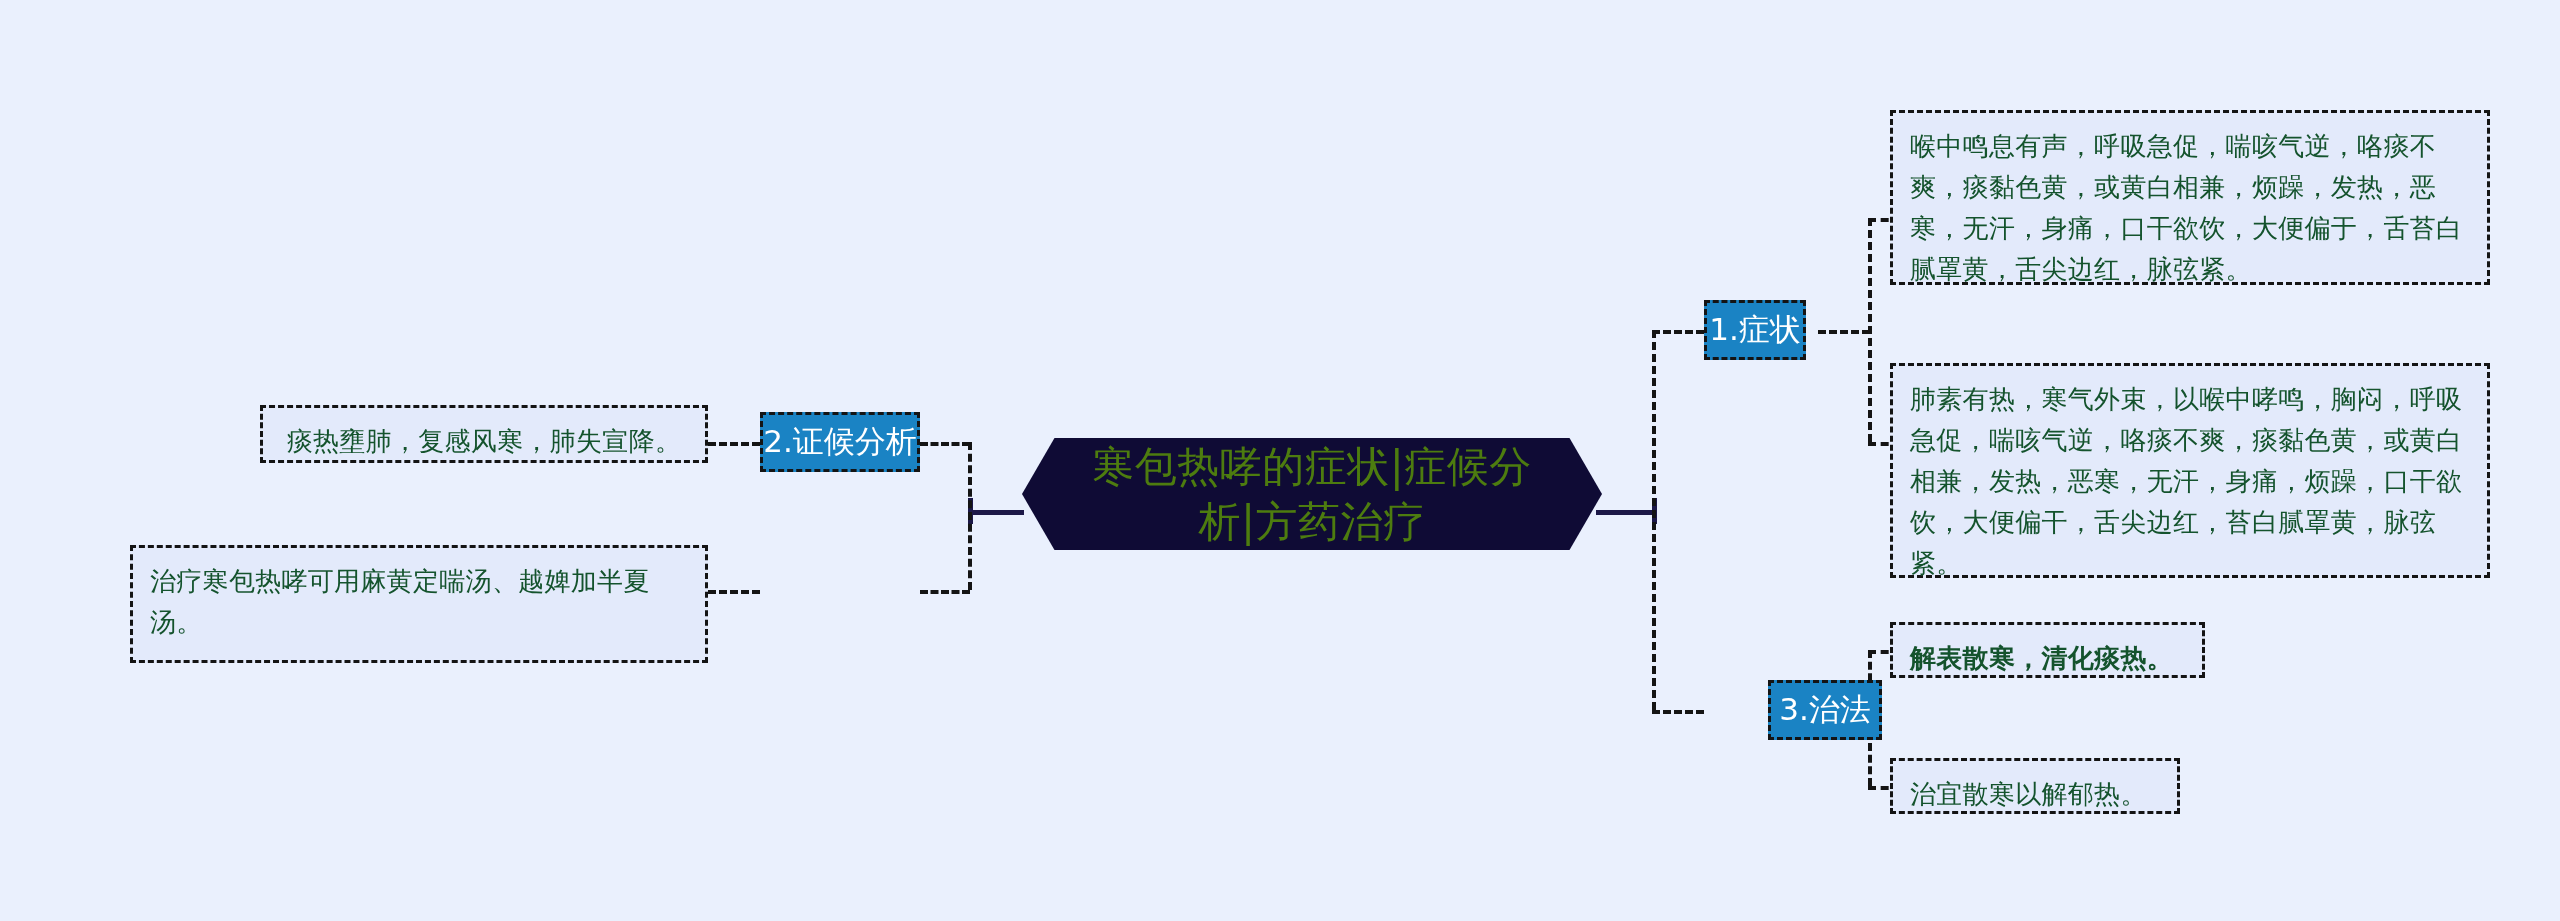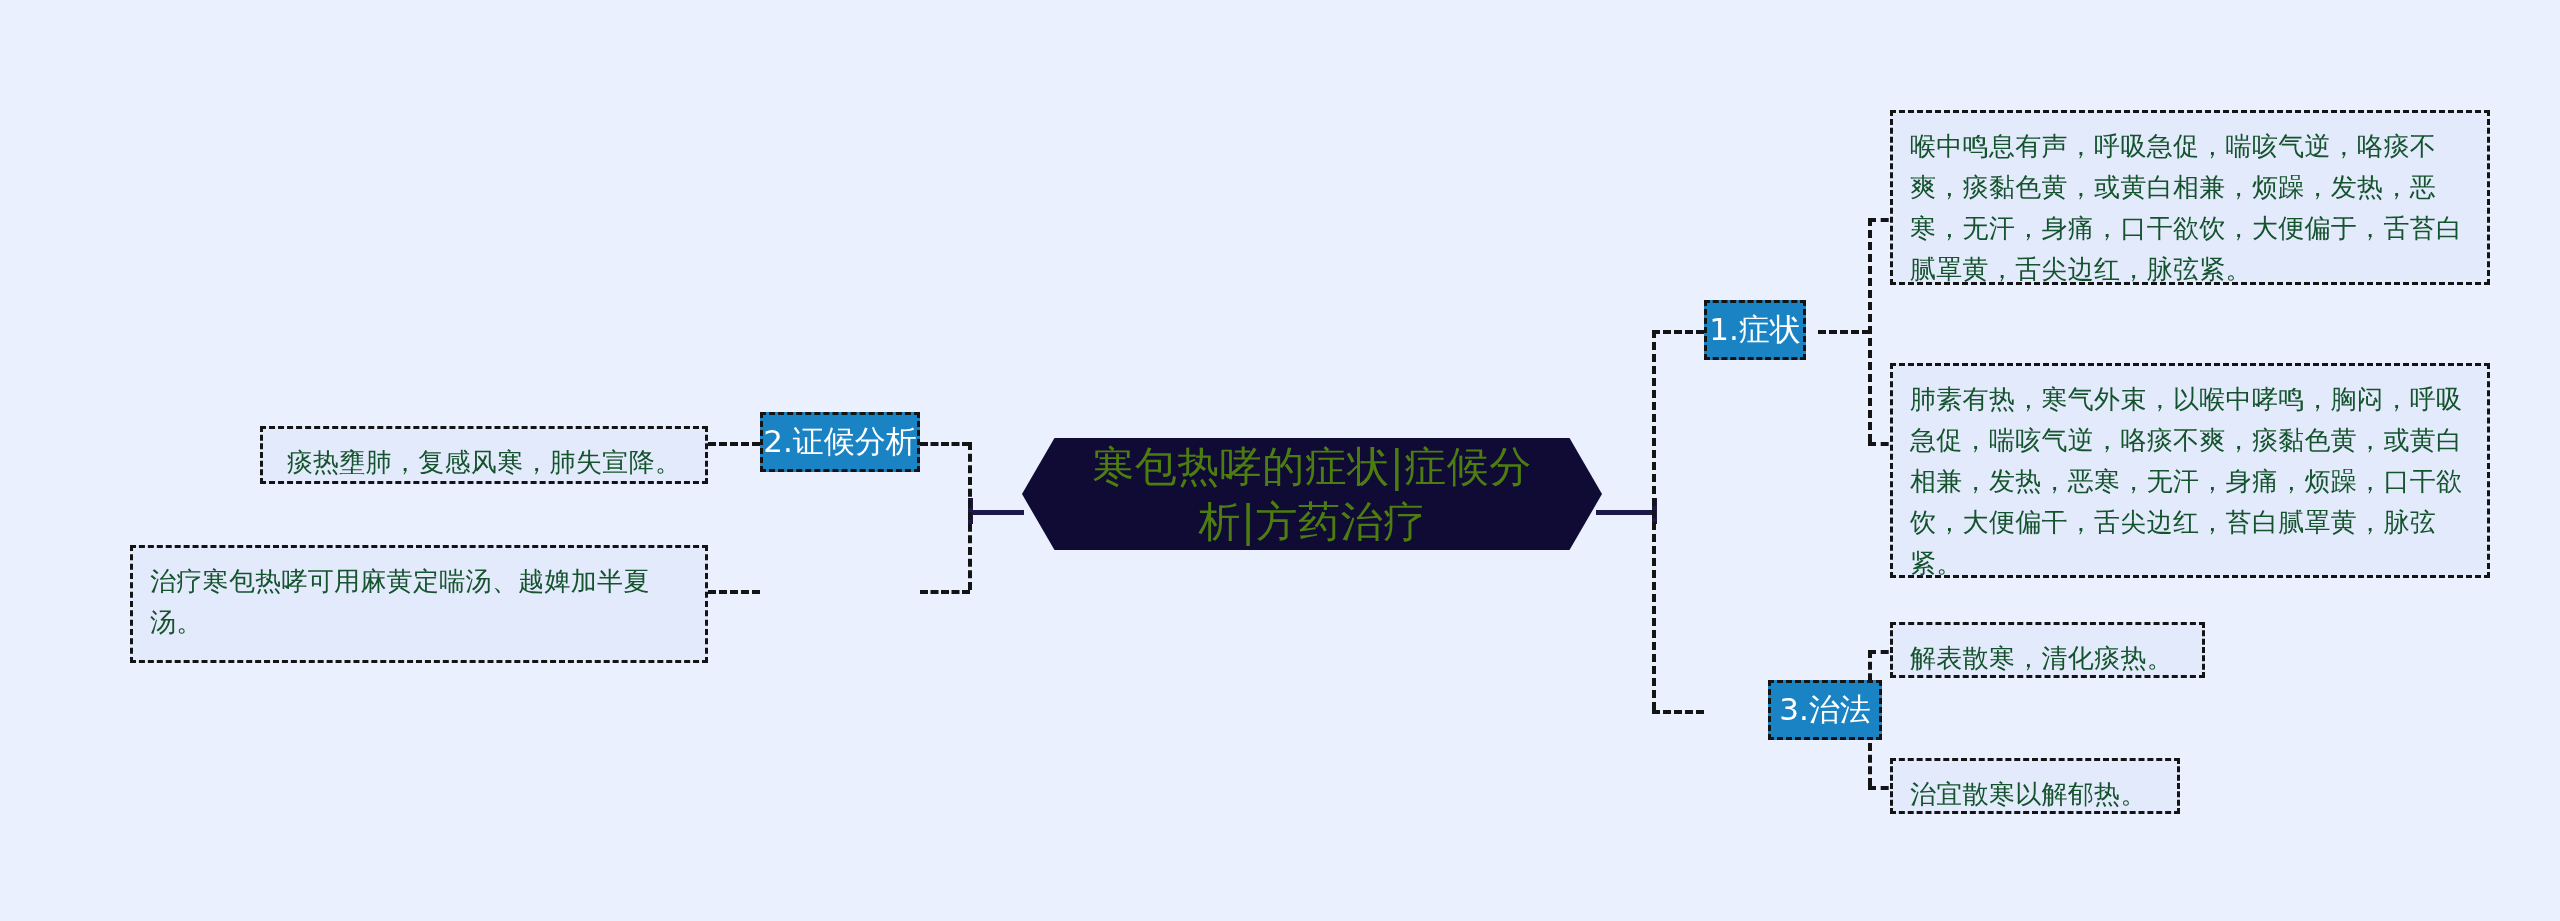--- a/index.html
+++ b/index.html
@@ -111,24 +111,24 @@
   <div class="root-node">寒包热哮的症状|症候分析|方药治疗</div>
 
   <div class="blue-node" style="left:1704px; top:300px; width:102px; height:60px;">1.症状</div>
 
   <div class="blue-node" style="left:1768px; top:680px; width:114px; height:60px;">3.治法</div>
 
   <div class="leaf-box" style="left:1890px; top:110px; width:600px; height:175px;">喉中鸣息有声，呼吸急促，喘咳气逆，咯痰不爽，痰黏色黄，或黄白相兼，烦躁，发热，恶寒，无汗，身痛，口干欲饮，大便偏于，舌苔白腻罩黄，舌尖边红，脉弦紧。</div>
 
   <div class="leaf-box" style="left:1890px; top:363px; width:600px; height:215px;">肺素有热，寒气外束，以喉中哮鸣，胸闷，呼吸急促，喘咳气逆，咯痰不爽，痰黏色黄，或黄白相兼，发热，恶寒，无汗，身痛，烦躁，口干欲饮，大便偏干，舌尖边红，苔白腻罩黄，脉弦紧。</div>
 
-  <div class="leaf-box" style="left:1890px; top:622px; width:315px; height:56px;">解表散寒，清化痰热。</div>
+  <div class="leaf-box" style="left:1890px; top:622px; width:315px; height:56px;font-weight:bold;">解表散寒，清化痰热。</div>
 
   <div class="leaf-box" style="left:1890px; top:758px; width:290px; height:56px;">治宜散寒以解郁热。</div>
 
   <div class="blue-node" style="left:760px; top:412px; width:160px; height:60px;">2.证候分析</div>
 
 
-  <div class="leaf-box" style="left:260px; top:426px; width:448px; height:58px; text-align:center;">痰热壅肺，复感风寒，肺失宣降。</div>
+  <div class="leaf-box" style="left:260px; top:405px; width:448px; height:58px; text-align:center;">痰热壅肺，复感风寒，肺失宣降。</div>
 
   <div class="leaf-box" style="left:130px; top:545px; width:578px; height:118px;">治疗寒包热哮可用麻黄定喘汤、越婢加半夏汤。</div>
 
 </div>
 
 </body></html>

